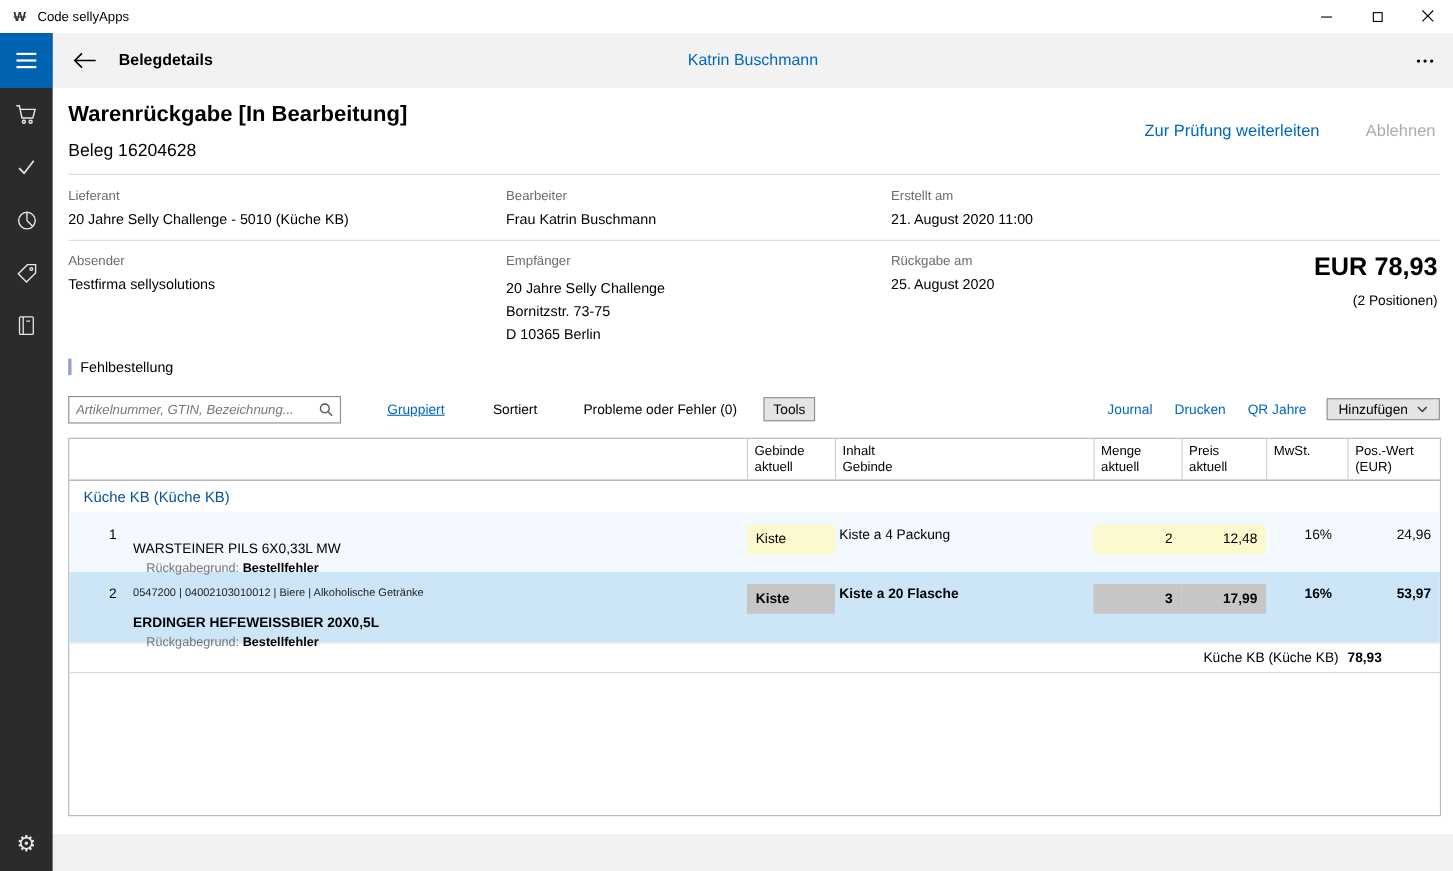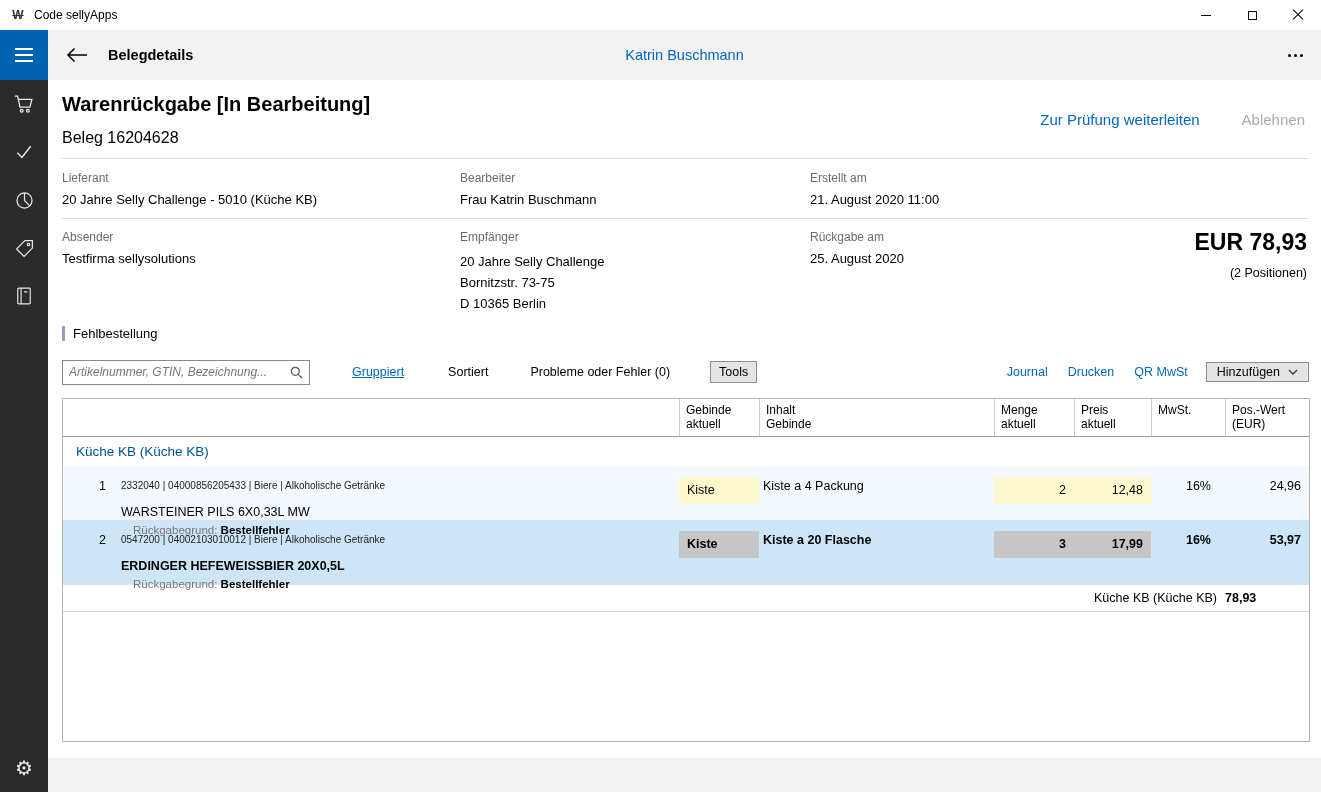--- a/index.html
+++ b/index.html
@@ -65,21 +65,21 @@
   
   .toolbar{position:absolute;left:14px;right:12px;top:278px;height:28px;display:flex;align-items:center;font-size:12.5px}
   .searchbox{width:248px;height:25px;border:1px solid #8A8A8A;background:#fff;display:flex;align-items:center;padding:0 6px}
   .searchbox input{flex:1;border:none;outline:none;font-family:"Liberation Sans",sans-serif;font-size:12px;background:transparent}
   .searchbox input::placeholder{font-style:italic;color:#777}
   .tb-link{margin-left:42px;cursor:pointer}
   .tb-grouped{color:var(--link,#0067C0);text-decoration:underline}
   .tb-sorted{margin-left:44px}
   .tb-problems{margin-left:42px}
   .btn{background:#E4E4E4;border:1px solid #8D8D8D;font-family:"Liberation Sans",sans-serif;font-size:12.5px;padding:3px 8px;cursor:pointer}
-  .tb-tools{margin-left:40px}
+  .tb-tools{margin-left:24px}
   .tb-right{margin-left:auto;display:flex;align-items:center}
   .tb-right .link{margin-left:20px}
   .tb-add{margin-left:18px;display:flex;align-items:center;gap:8px;padding:2px 10px}
 
   
   .grid{position:absolute;left:14px;top:318px;width:1248px;height:344px;border:1px solid #B5B5B5;background:#fff;overflow:hidden}
   .trow{display:grid;grid-template-columns:50px 566px 80px 235px 80px 77px 74px 84px}
   .thead{height:38px;border-bottom:1px solid #9A9A9A}
   .th{font-size:12px;padding:4px 6px;line-height:14px}
   .th span{display:block}
@@ -235,21 +235,21 @@
           <path d="M8.3 8.3L12 12"></path>
       </svg>
     </div>
     <span class="tb-link tb-grouped">Gruppiert</span>
     <span class="tb-sorted">Sortiert</span>
     <span class="tb-problems">Probleme oder Fehler (0)</span>
     <button class="btn tb-tools">Tools</button>
     <div class="tb-right">
       <span class="link">Journal</span>
       <span class="link">Drucken</span>
-      <span class="link">QR MwSt</span>
+      <span class="link">QR Jahre</span>
       <button class="btn tb-add">
         <span>Hinzufügen</span>
         <svg width="10" height="6" viewBox="0 0 10 6" fill="none" stroke="#333" stroke-width="1.3">
           <path d="M1 1l4 4 4-4"></path>
         </svg>
       </button>
     </div>
   </div>
 
   <div class="grid">
@@ -282,21 +282,20 @@
         </div>
     </div>
 
     <div class="trow tgroup">
       <div class="groupcell">Küche KB (Küche KB)</div>
     </div>
 
     <div class="trow item r1">
       <div class="td num">1</div>
       <div class="td desc">
-        <div class="meta">2332040 | 04000856205433 | Biere | Alkoholische Getränke</div>
         <div class="pname">WARSTEINER PILS 6X0,33L MW</div>
         <div class="reason">
           <span class="rlabel">Rückgabegrund:</span>
           <span class="rval">Bestellfehler</span>
         </div>
       </div>
       <div class="td ccell">
           <div class="pill">Kiste</div>
         </div>
       <div class="td inhalt">Kiste a 4 Packung</div>

